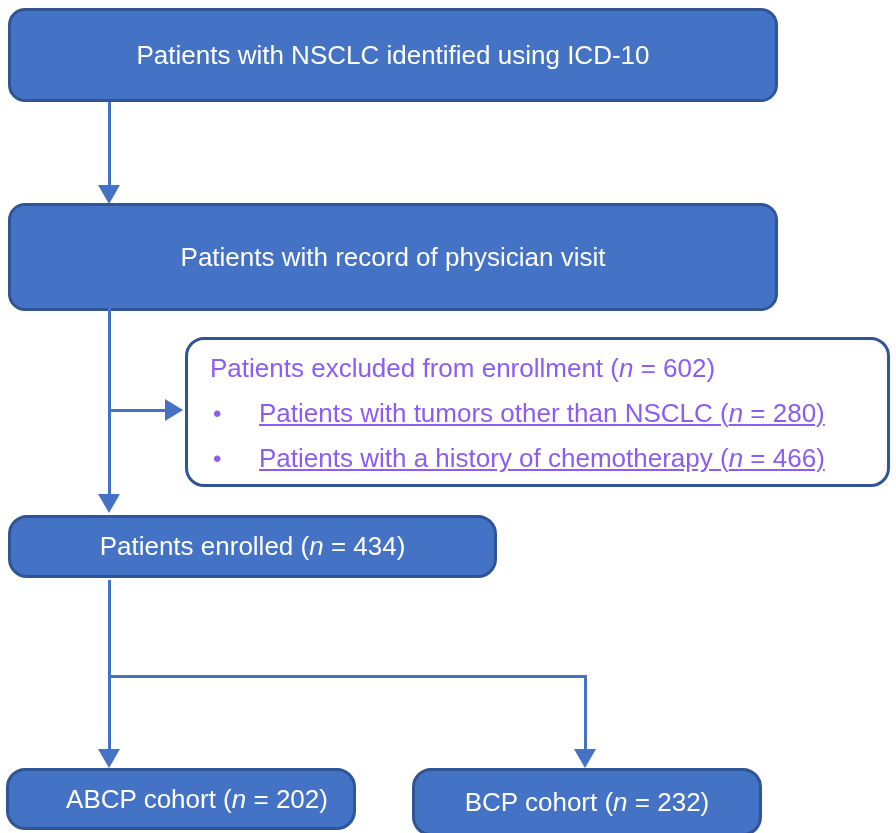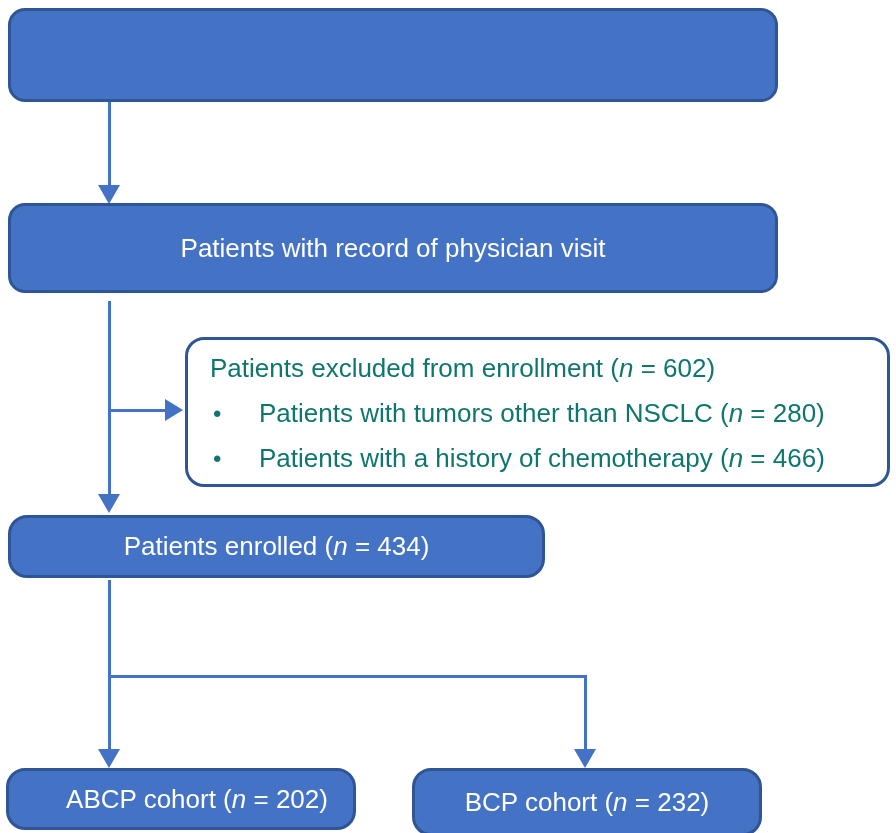--- a/index.html
+++ b/index.html
@@ -26,35 +26,35 @@
     font-size: 26px;
     line-height: 35px;
     display: flex;
     flex-direction: column;
     align-items: center;
     justify-content: center;
     text-align: center;
   }
   .node.open {
     background: #ffffff;
-    color: #0f766e;
+    color: #8b5cf6;
     align-items: stretch;
     justify-content: flex-start;
     text-align: left;
     border-radius: 19px;
     padding: 6px 16px 0 22px;
     line-height: 45px;
   }
   .bullet-row { display: flex; }
   .bullet-glyph {
     flex: 0 0 46px;
     padding-left: 3px;
     font-size: 24px;
   }
-  .bullet-text { flex: 1 1 auto; }
+  .bullet-text { flex: 1 1 auto; text-decoration: underline; }
   .vline, .hline {
     position: absolute;
     background: var(--line, #4472C4);
   }
   .vline { width: 3px; }
   .hline { height: 3px; }
   .arr-down {
     position: absolute;
     width: 0; height: 0;
     border-left: 11px solid transparent;
@@ -65,23 +65,23 @@
     position: absolute;
     width: 0; height: 0;
     border-top: 11px solid transparent;
     border-bottom: 11px solid transparent;
     border-left: 18px solid var(--line, #4472C4);
   }
   .it { font-style: italic; }
 
   
   #box-identified   { left: 8px;   top: 8px;   width: 770px; height: 94px; }
-  #box-visit        { left: 8px;   top: 203px; width: 770px; height: 90px; }
+  #box-visit        { left: 8px;   top: 203px; width: 770px; height: 108px; }
   #box-excluded     { left: 185px; top: 337px; width: 705px; height: 150px; }
-  #box-enrolled     { left: 8px;   top: 515px; width: 537px; height: 63px; border-radius: 19px; }
+  #box-enrolled     { left: 8px;   top: 515px; width: 489px; height: 63px; border-radius: 19px; }
   #box-abcp         { left: 6px;   top: 768px; width: 350px; height: 62px; border-radius: 19px; padding-left: 32px; }
   #box-bcp          { left: 412px; top: 768px; width: 350px; height: 68px; border-radius: 19px; }
 
   
   #line-1           { left: 108px; top: 102px; height: 85px; }
   #arr-1            { left: 98px;  top: 185px; }
   #line-2           { left: 108px; top: 301px; height: 194px; }
   #arr-2            { left: 98px;  top: 494px; }
   #line-branch      { left: 110px; top: 409px; width: 57px; }
   #arr-branch       { left: 165px; top: 399px; }
@@ -90,20 +90,21 @@
   #line-split       { left: 108px; top: 675px; width: 479px; }
   #line-4           { left: 584px; top: 675px; height: 75px; }
   #arr-4            { left: 574px; top: 749px; }
 </style>
 </head>
 <body>
 
 <div class="canvas">
 
   <div class="node" id="box-identified">
+    <div>Patients with NSCLC identified using ICD-10</div>
   </div>
 
   <div class="vline" id="line-1"></div>
   <div class="arr-down" id="arr-1"></div>
 
   <div class="node" id="box-visit">
     <div>Patients with record of physician visit</div>
   </div>
 
   <div class="vline" id="line-2"></div>

